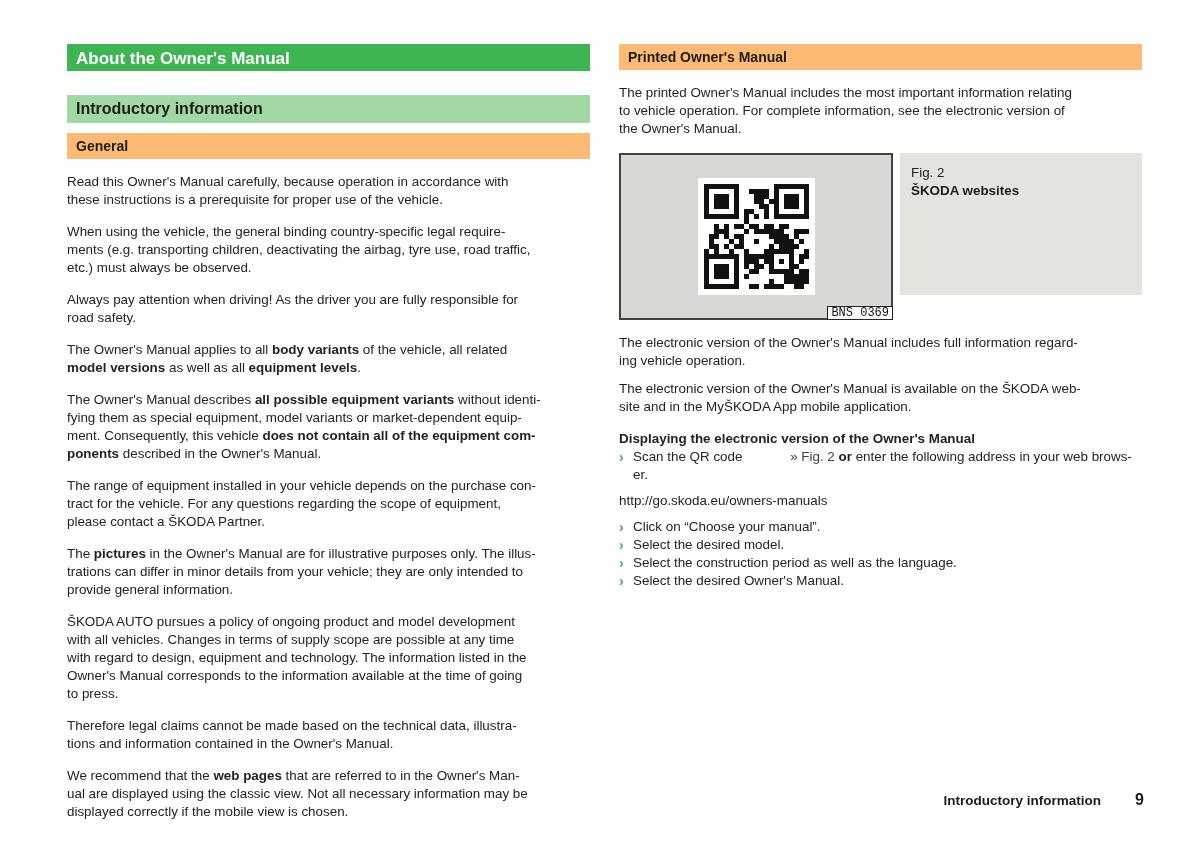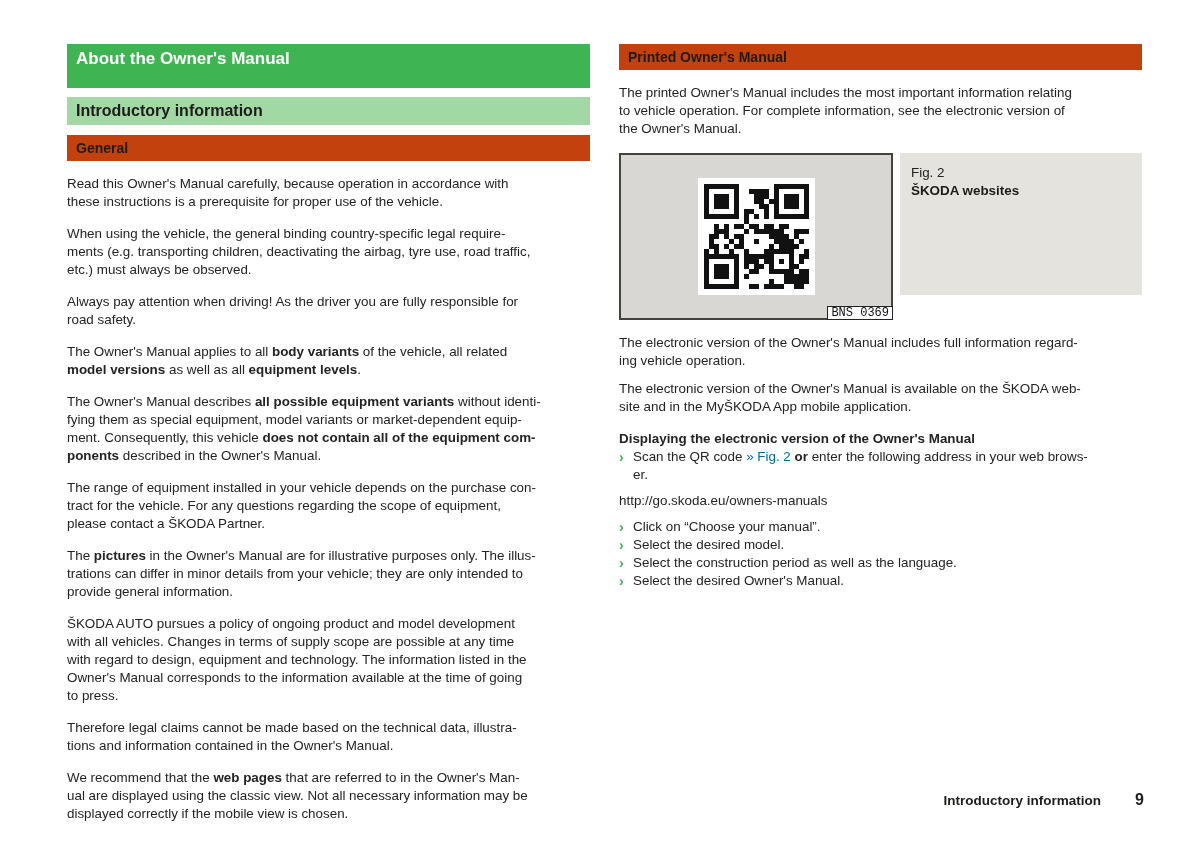--- a/index.html
+++ b/index.html
@@ -2,23 +2,23 @@
 <html><head>
 <meta charset="utf-8">
 <style>
   html,body{margin:0;padding:0;background:#ffffff;}
   .page{
     position:relative;width:1191px;height:845px;background:#ffffff;overflow:hidden;
     font-family:"Liberation Sans","DejaVu Sans",sans-serif;color:#232323;
   }
   .col-left{position:absolute;left:67px;top:44px;width:523px;}
   .col-right{position:absolute;left:619px;top:44px;width:523px;}
-  .bar1{background:#3eb453;color:#ffffff;font-size:17px;font-weight:bold;height:44px;line-height:29px;padding-left:9px;margin-bottom:9px;}
+  .bar1{background:#3eb453;color:#ffffff;font-size:17px;font-weight:bold;height:27px;line-height:29px;padding-left:9px;margin-bottom:24px;}
   .bar2{background:#a2d8a4;color:#1c1c1a;font-size:16px;font-weight:bold;height:28px;line-height:28px;padding-left:9px;margin-bottom:10px;}
-  .bar3{background:#c2410c;color:#1c1c1a;font-size:14px;font-weight:bold;height:26px;line-height:26px;padding-left:9px;margin-bottom:8px;}
+  .bar3{background:#fdba74;color:#1c1c1a;font-size:14px;font-weight:bold;height:26px;line-height:26px;padding-left:9px;margin-bottom:8px;}
   .p{font-size:13.4px;line-height:18px;white-space:pre;margin:14px 0 7px;color:#232323;}
   .b,.bold{font-weight:bold;}
   .mb15{margin-bottom:15px;}
   .mb8{margin-bottom:8px;}
   .mb0{margin-bottom:0;}
   .mt10{margin-top:10px;}
   .figure{display:flex;gap:7px;margin-bottom:9px;}
   .qrbox{width:274px;height:167px;background:#d8d7d3;border:2px solid #43423e;box-sizing:border-box;position:relative;
          display:flex;align-items:center;justify-content:center;flex:none;}
   .qrbox svg{background:#ffffff;display:block;}
@@ -327,21 +327,21 @@
     </div>
 
     <p class="p"><span>The electronic version of the Owner's Manual includes full information regard-
 ing vehicle operation.</span></p>
     <p class="p mb0 mt10" style="margin-bottom:10px;"><span>The electronic version of the Owner's Manual is available on the ŠKODA web-
 site and in the MyŠKODA App mobile application.</span></p>
     <p class="p bold mb0">Displaying the electronic version of the Owner's Manual</p>
 
     <div class="bullet mb8">
       <span class="chev">›</span>
-      <span class="btxt"><span>Scan the QR code </span><span style="color: #0369a1;">» Fig. 2</span><span> </span><span class="b">or</span><span> enter the following address in your web brows-
+      <span class="btxt"><span>Scan the QR code </span><span style="color: #404040; margin-left: 44px;">» Fig. 2</span><span> </span><span class="b">or</span><span> enter the following address in your web brows-
 er.</span></span>
     </div>
 
     <p class="p url">http://go.skoda.eu/owners-manuals</p>
 
     <div class="bullet">
       <span class="chev">›</span>
       <span class="btxt"><span>Click on “Choose your manual”.</span></span>
     </div>
     <div class="bullet">

